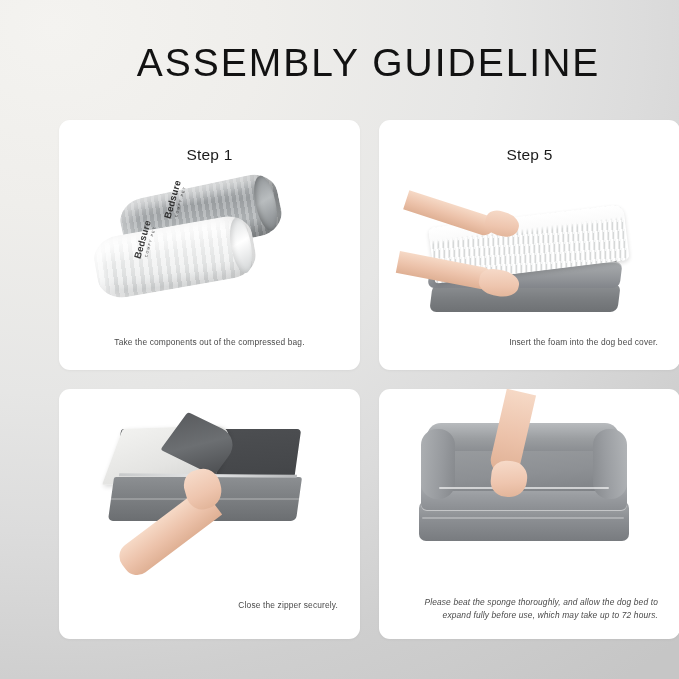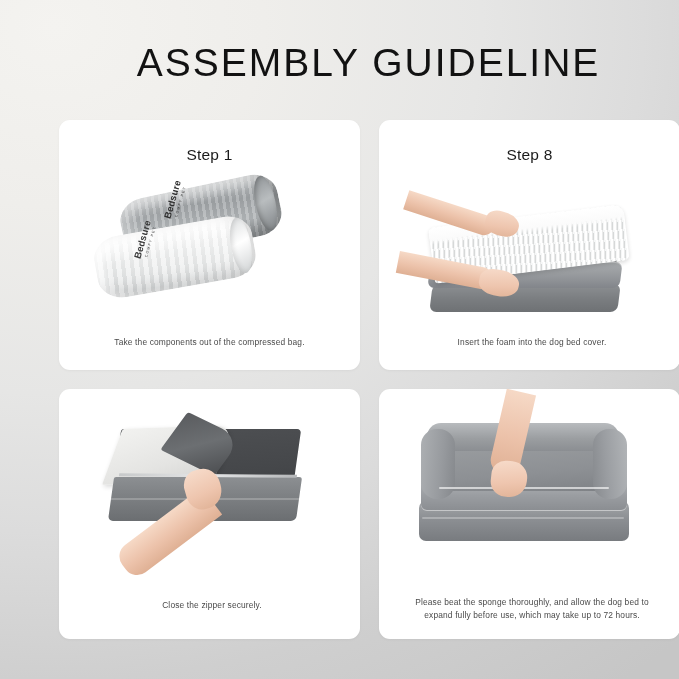--- a/index.html
+++ b/index.html
@@ -79,26 +79,26 @@
   }
 
   .caption {
     font-size: 8.4px;
     line-height: 1.62;
     color: #4a4a4a;
     letter-spacing: 0.15px;
     padding: 0 22px 0 27px;
   }
   .caption.center { text-align: center; padding: 0 2px; }
-  .caption.left   { text-align: center; }
+  .caption.left   { text-align: right; }
 
   .card.step1 .caption { margin-bottom: 20px; }
   .card.step2 .caption { margin-bottom: 20px; }
   .card.step3 .caption { margin-bottom: 26px; }
-  .card.step4 .caption { margin-bottom: 16px; }
+  .card.step4 .caption { margin-bottom: 16px; font-style: italic; }
 
   
   .figwrap { position: absolute; inset: 0; }
 
   
   .roll {
     position: absolute;
     border-radius: 26px / 22px;
   }
   .roll-gray {
@@ -345,21 +345,21 @@
           <div class="roll-label lbl-white">
             <span>Bedsure</span>
             <small>COMFY PET</small>
           </div>
         </div>
       </div>
       <div class="caption center">Take the components out of the compressed bag.</div>
     </div>
 
     <div class="card step2">
-      <div class="step-title">Step 8</div>
+      <div class="step-title">Step 5</div>
       <div class="figure">
         <div class="figwrap">
           <div class="s2-cover-bottom"></div>
           <div class="s2-dark-gap"></div>
           <div class="s2-cover-top"></div>
           <div class="s2-foam"></div>
           <div class="arm s2-arm1"></div>
           <div class="hand s2-hand1"></div>
           <div class="arm s2-arm2"></div>
           <div class="hand s2-hand2"></div>

